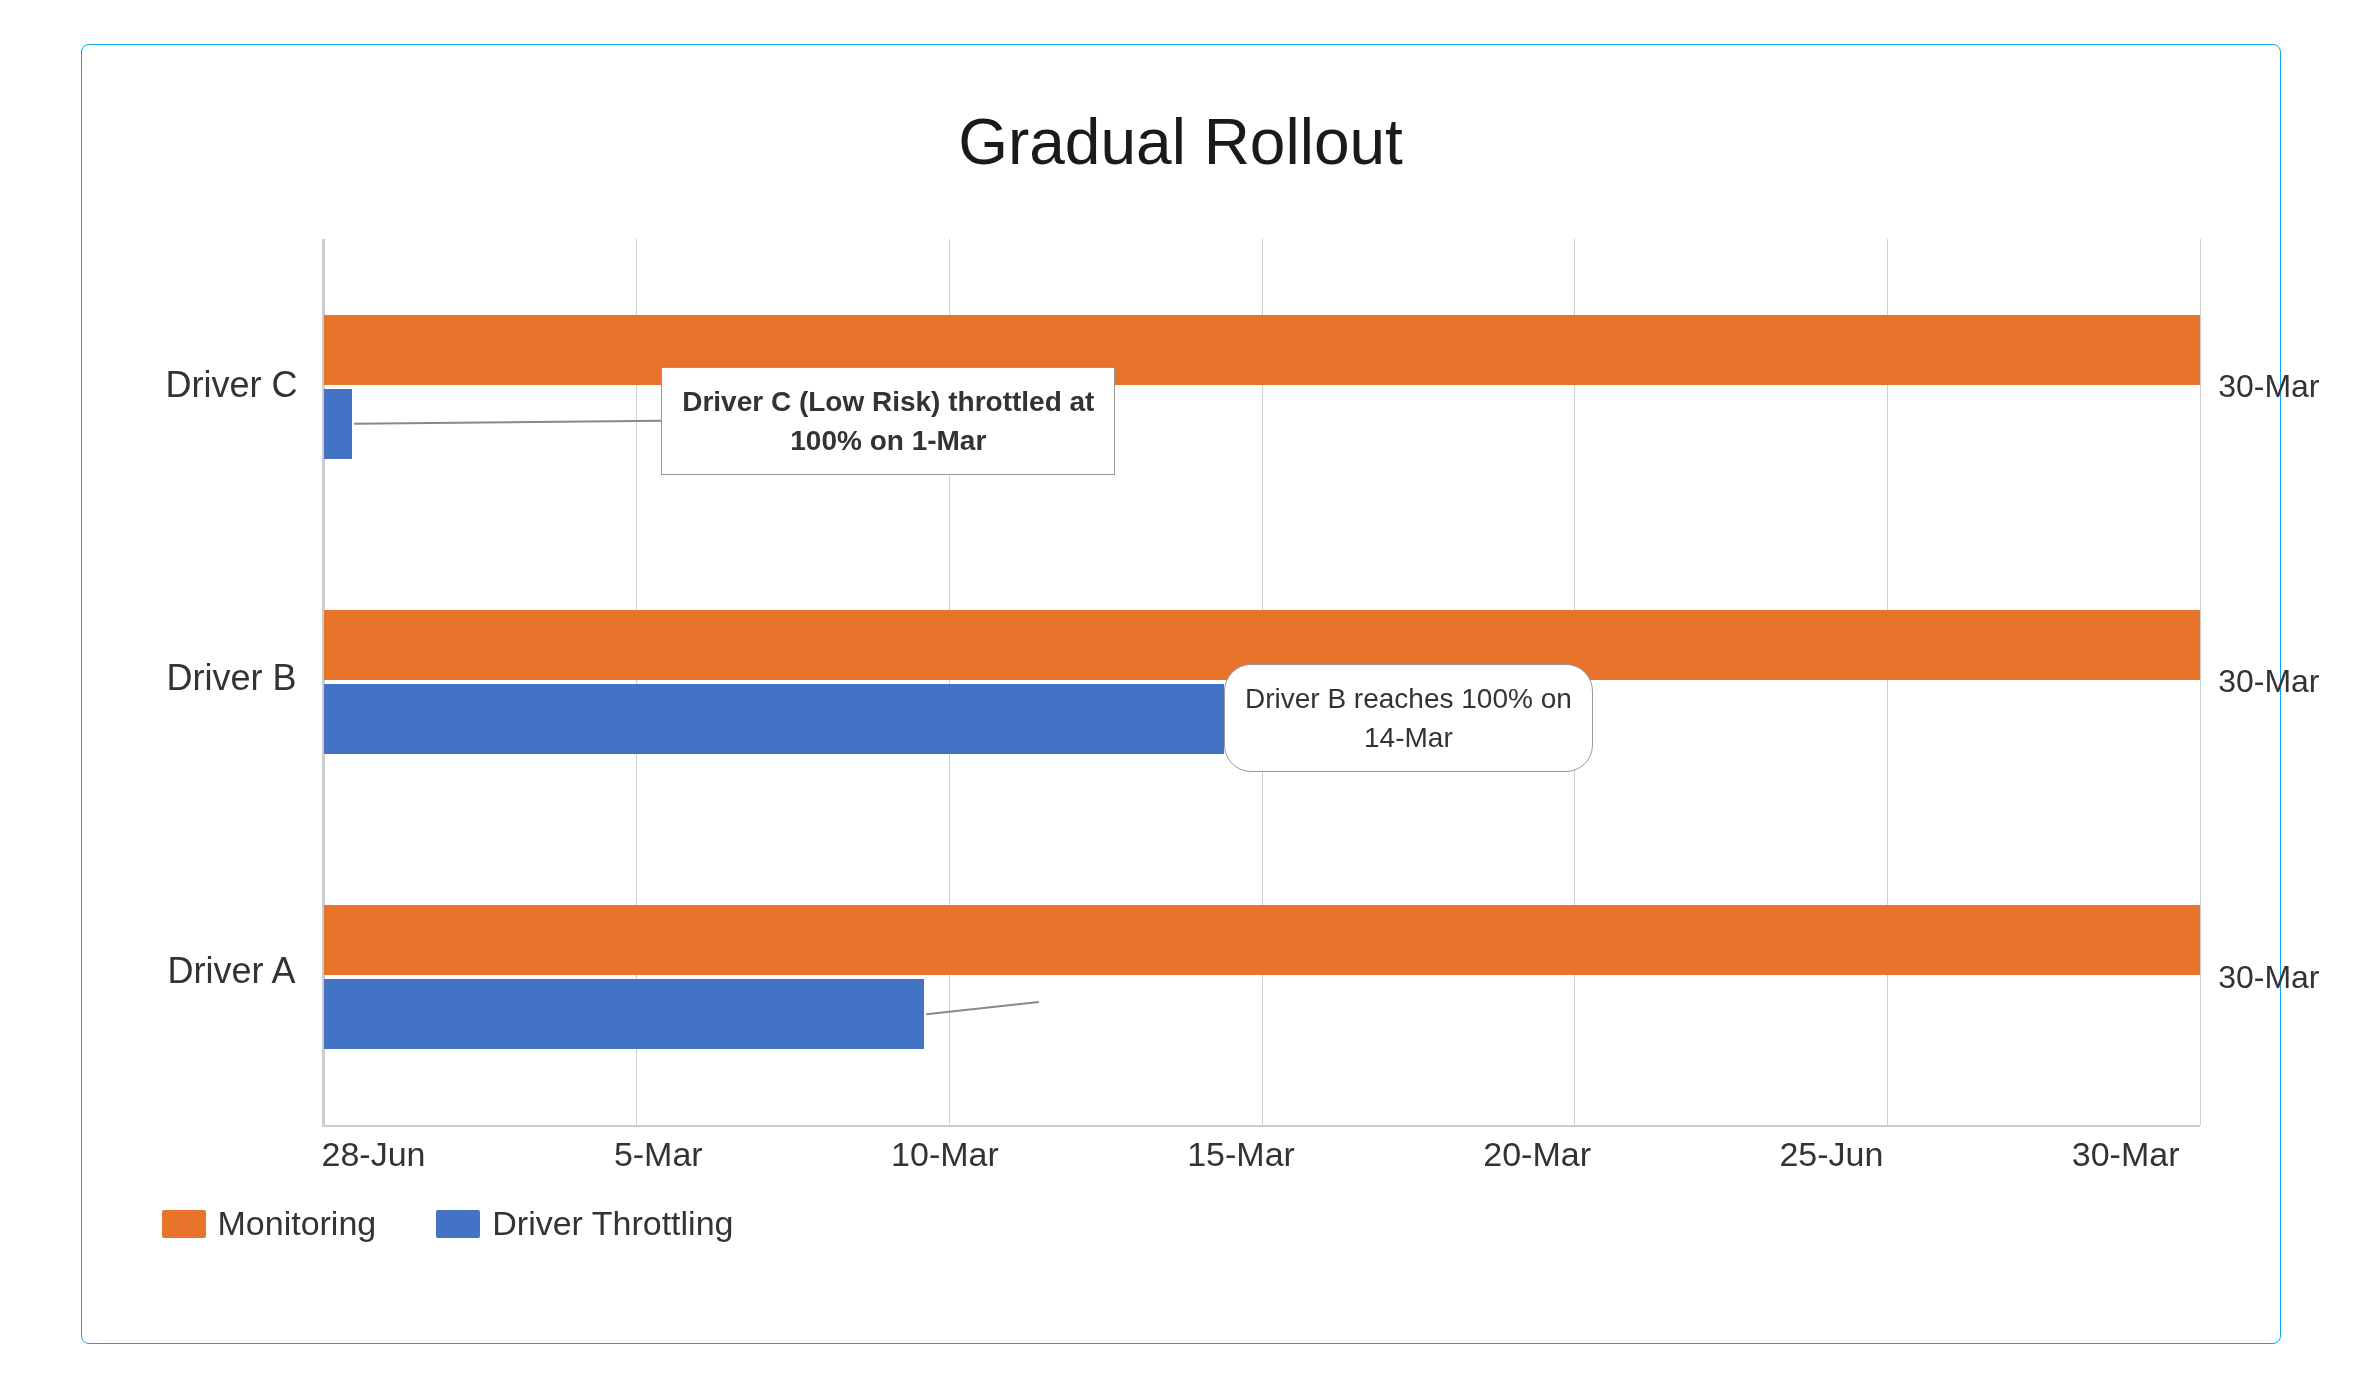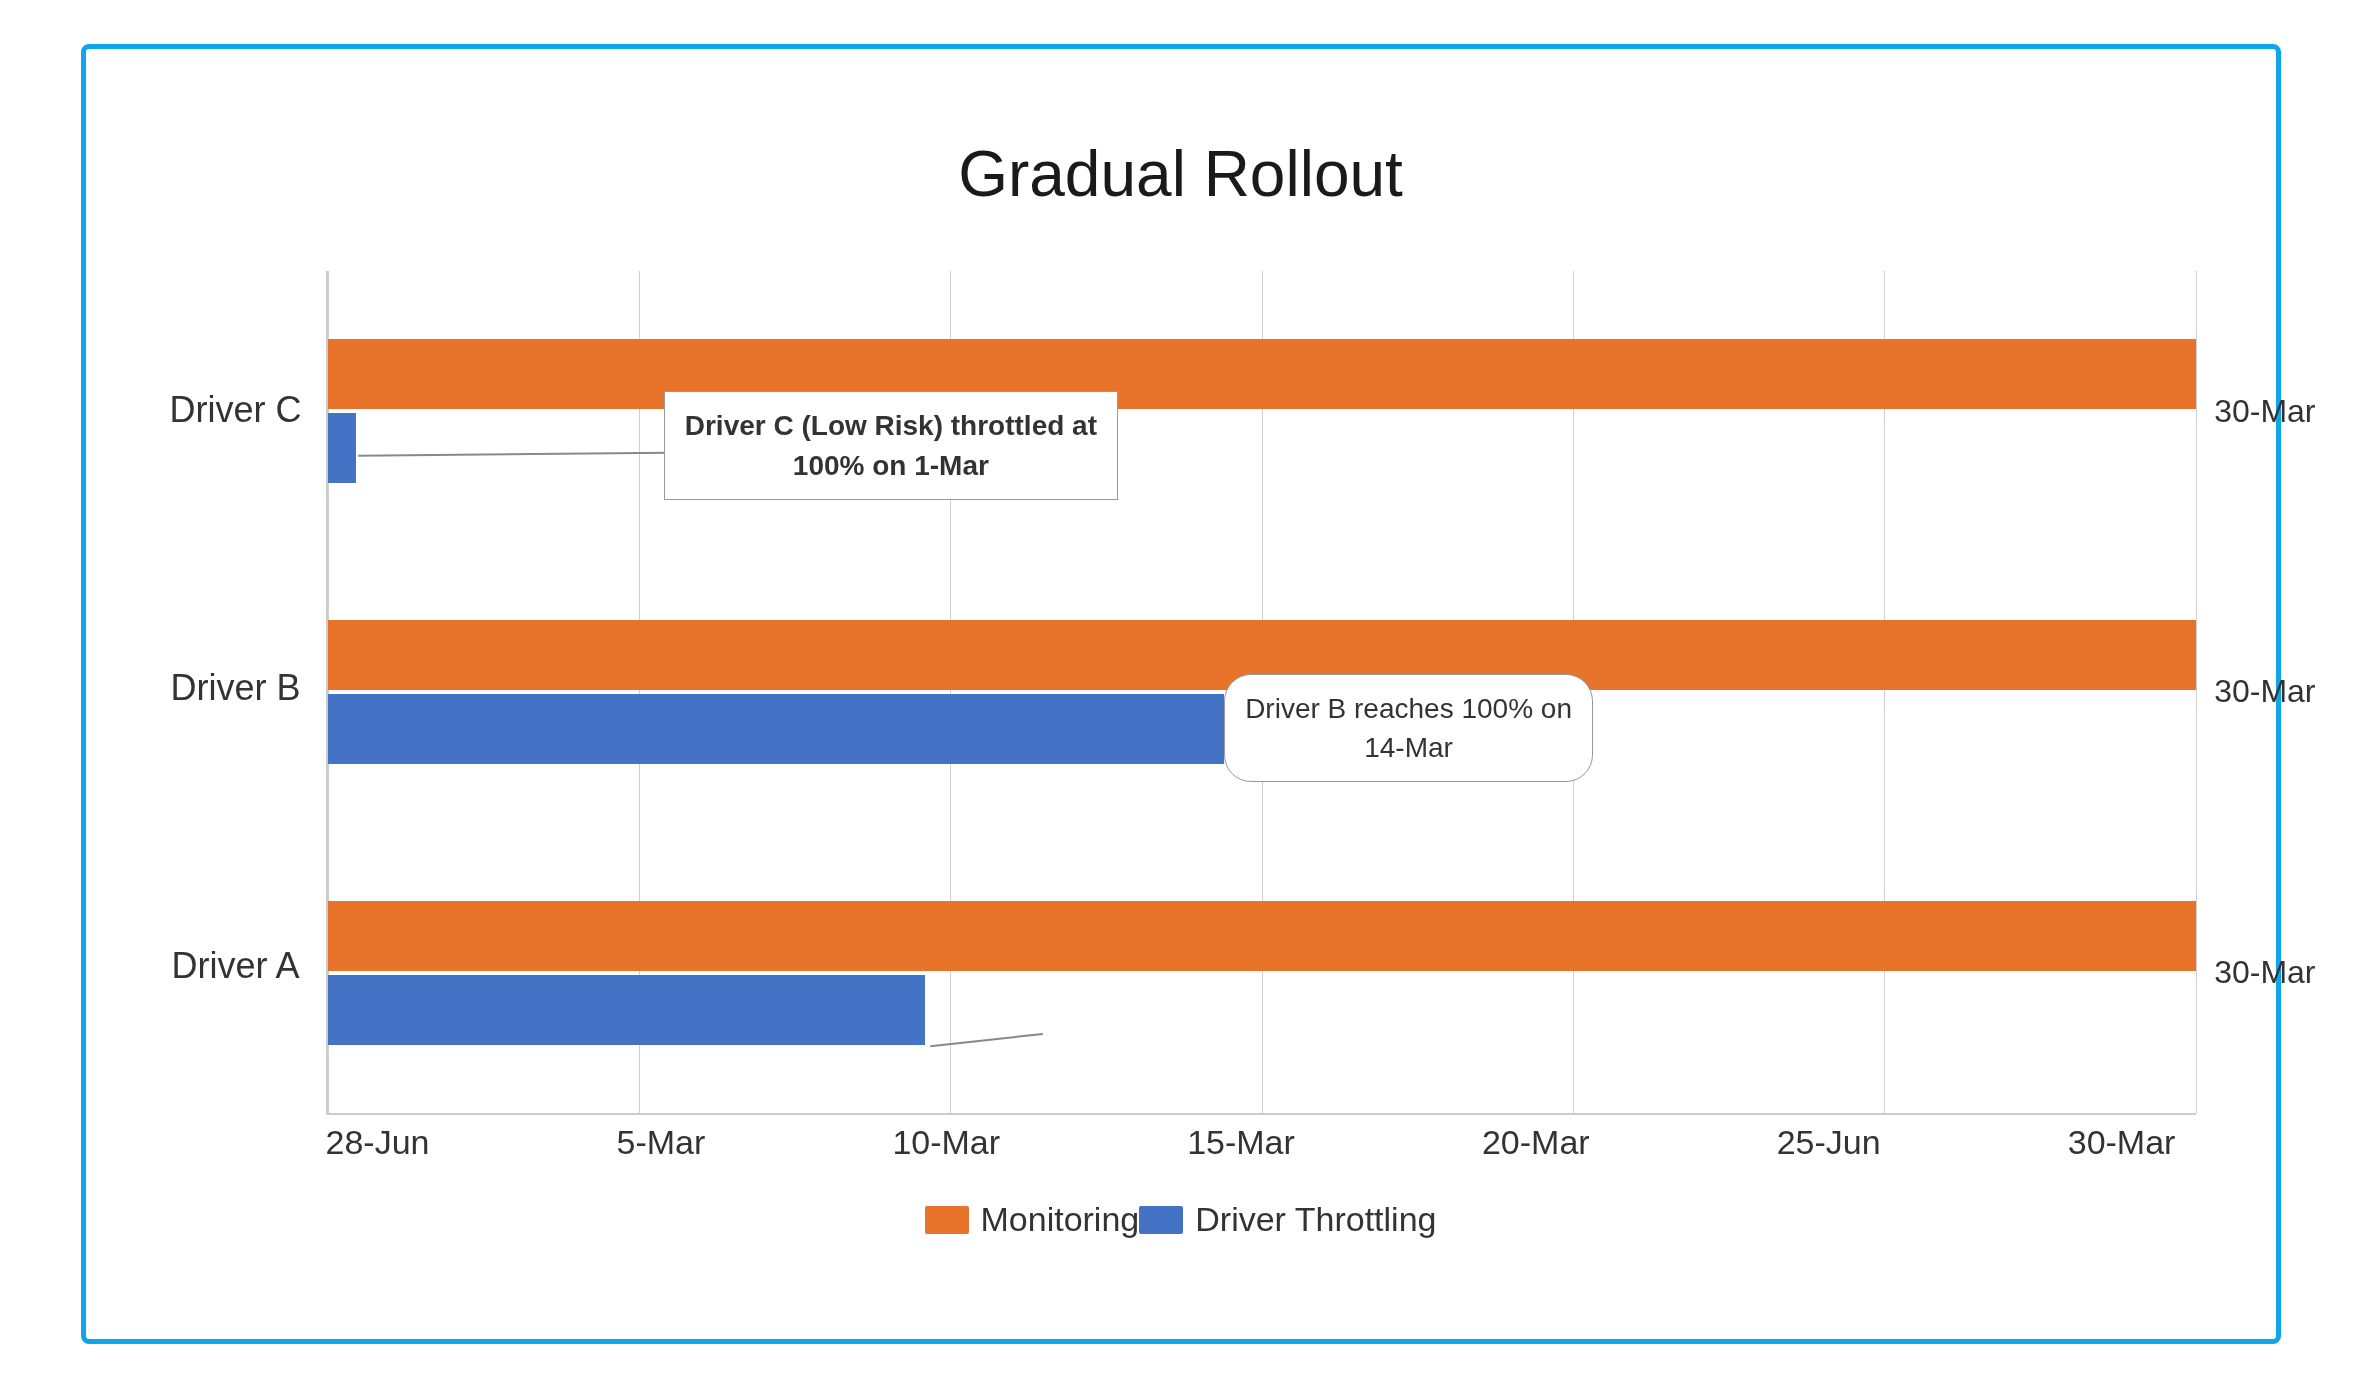--- a/index.html
+++ b/index.html
@@ -9,23 +9,23 @@
       width: 2361px;
       height: 1388px;
       display: flex;
       align-items: center;
       justify-content: center;
     }
     .chart-container {
       width: 2200px;
       height: 1300px;
       background: #ffffff;
-      border: 5px solid #0ea5e9;
+      border: 1px solid #0ea5e9;
       border-radius: 8px;
-      padding: 88px 80px 100px 80px;
+      padding: 60px 80px 100px 80px;
       position: relative;
       display: flex;
       flex-direction: column;
     }
     .chart-title {
       text-align: center;
       font-size: 64px;
       font-weight: 400;
       color: #1a1a1a;
       margin-bottom: 60px;
@@ -146,22 +146,23 @@
       margin-top: 8px;
       position: relative;
     }
     .x-label {
       font-size: 34px;
       color: #333;
       text-align: center;
     }
     .legend {
       display: flex;
-      justify-content: center;
-      margin-top: 38px;
+      justify-content: flex-start;
+      gap: 60px;
+      margin-top: 30px;
       align-items: center;
     }
     .legend-item {
       display: flex;
       align-items: center;
       gap: 12px;
       font-size: 34px;
       color: #333;
     }
     .legend-swatch {

